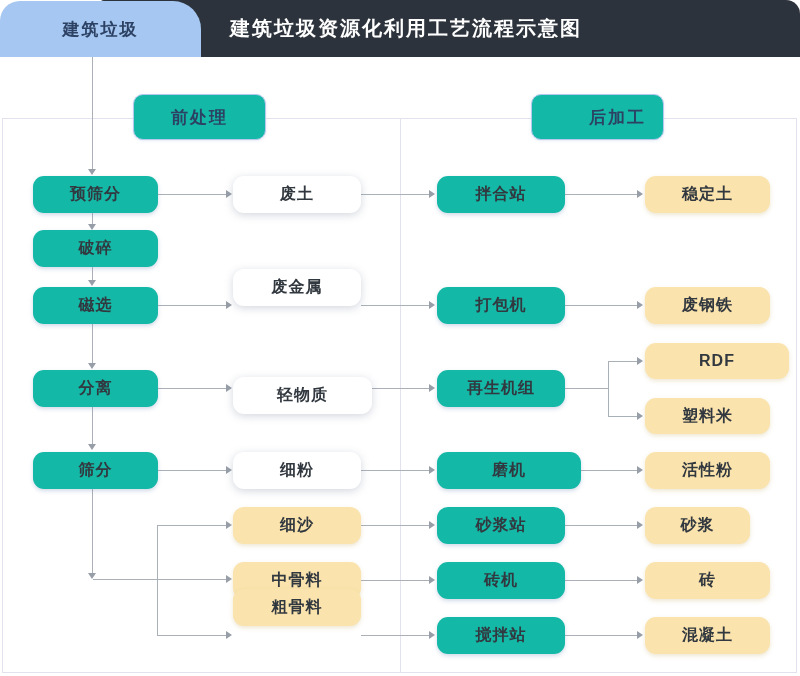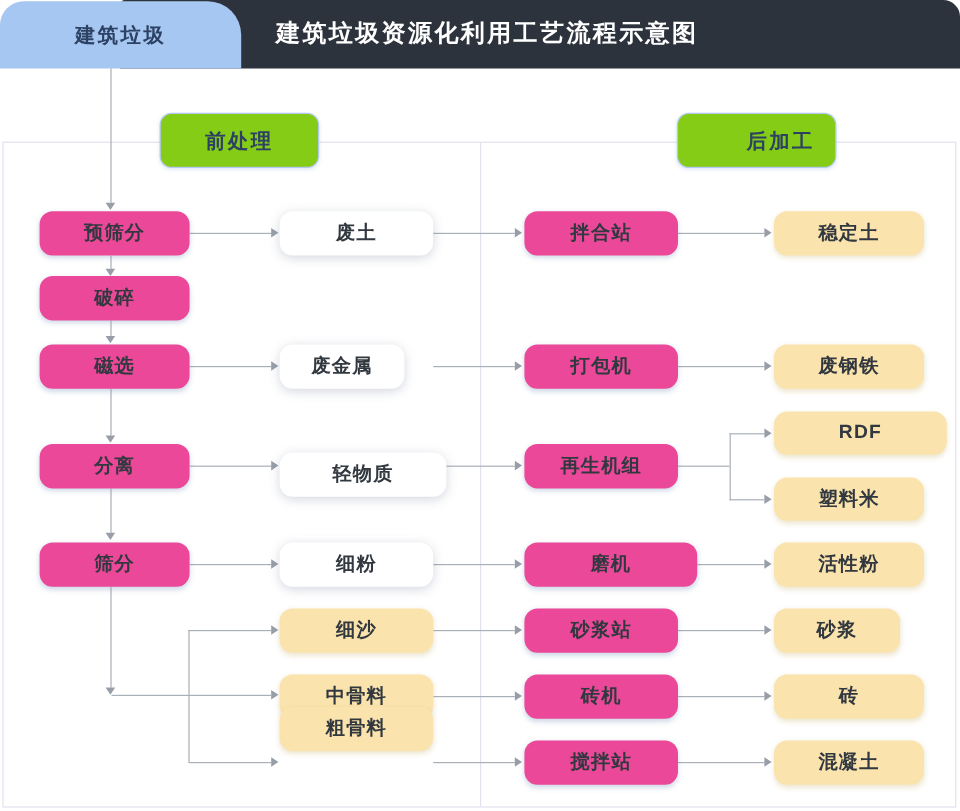--- a/index.html
+++ b/index.html
@@ -30,34 +30,34 @@
   .panel {
     position:absolute; left:2px; top:118px; width:795px; height:555px;
     border:1px solid #e2e2ef;
   }
   .divider {
     position:absolute; left:397px; top:0; bottom:0; width:1px;
     background:#e2e2ef;
   }
   .section-pill {
     position:absolute; top:94px; width:133px; height:46px;
-    background:#84cc16; border:1px solid #b5c9ef; border-radius:10px;
+    background:#14b8a6; border:1px solid #b5c9ef; border-radius:10px;
     display:flex; align-items:center; justify-content:center;
     color:#2c4163; font-size:17px; font-weight:bold; letter-spacing:2px;
     box-shadow:0 1px 3px rgba(150,170,210,.25);
   }
   #sec-pre  { left:133px; }
-  #sec-post { left:564px;padding-left:40px; }
+  #sec-post { left:531px;padding-left:40px; }
   
   .node {
     position:absolute; height:37px; border-radius:11px;
     display:flex; align-items:center; justify-content:center;
     font-size:16px; font-weight:600; color:#32383f; letter-spacing:1px;
   }
-  .blue   { background:#ec4899; box-shadow:0 2px 4px rgba(125,150,190,.35); }
+  .blue   { background:#14b8a6; box-shadow:0 2px 4px rgba(125,150,190,.35); }
   .yellow { background:#fae3ac; box-shadow:0 2px 4px rgba(200,175,110,.30); }
   .white  { background:#ffffff; box-shadow:0 2px 9px rgba(110,120,145,.30); }
   
   .hl { position:absolute; height:1px; background:#aab0b8; }
   .vl { position:absolute; width:1px;  background:#aab0b8; }
   .ar { position:absolute; width:0; height:0;
         border-top:4px solid transparent; border-bottom:4px solid transparent;
         border-left:6px solid #979ea7; }
   .ad { position:absolute; width:0; height:0;
         border-left:4px solid transparent; border-right:4px solid transparent;
@@ -141,21 +141,21 @@
 <div class="hl" style="left:608px;top:416px;width:29px"></div>
 <div class="ar" style="left:637px;top:412px"></div>
 
 <div class="node blue" style="left:33px;top:176px;width:125px">预筛分</div>
 <div class="node blue" style="left:33px;top:230px;width:125px">破碎</div>
 <div class="node blue" style="left:33px;top:287px;width:125px">磁选</div>
 <div class="node blue" style="left:33px;top:370px;width:125px">分离</div>
 <div class="node blue" style="left:33px;top:452px;width:125px">筛分</div>
 
 <div class="node white" style="left:233px;top:176px;width:128px">废土</div>
-<div class="node white" style="left:233px;top:287px;width:104px">废金属</div>
+<div class="node white" style="left:233px;top:269px;width:128px">废金属</div>
 <div class="node white" style="left:233px;top:377px;width:139px">轻物质</div>
 <div class="node white" style="left:233px;top:452px;width:128px">细粉</div>
 <div class="node yellow" style="left:233px;top:507px;width:128px">细沙</div>
 <div class="node yellow" style="left:233px;top:562px;width:128px">中骨料</div>
 <div class="node yellow" style="left:233px;top:589px;width:128px">粗骨料</div>
 
 <div class="node blue" style="left:437px;top:176px;width:128px">拌合站</div>
 <div class="node blue" style="left:437px;top:287px;width:128px">打包机</div>
 <div class="node blue" style="left:437px;top:370px;width:128px">再生机组</div>
 <div class="node blue" style="left:437px;top:452px;width:144px">磨机</div>

